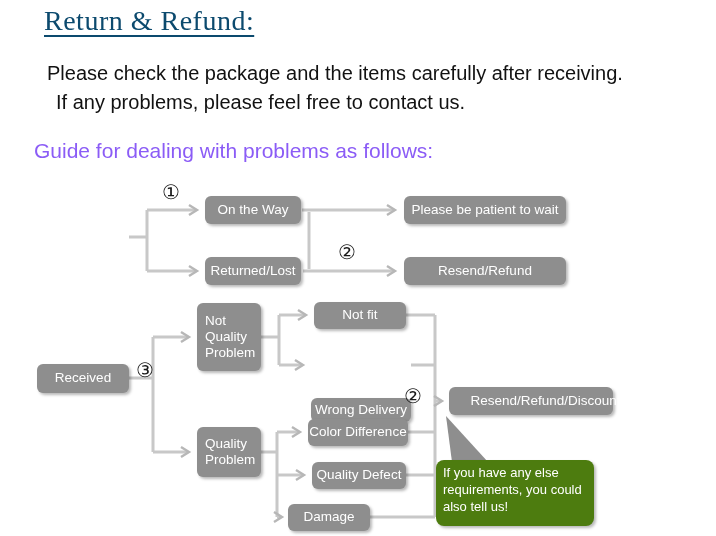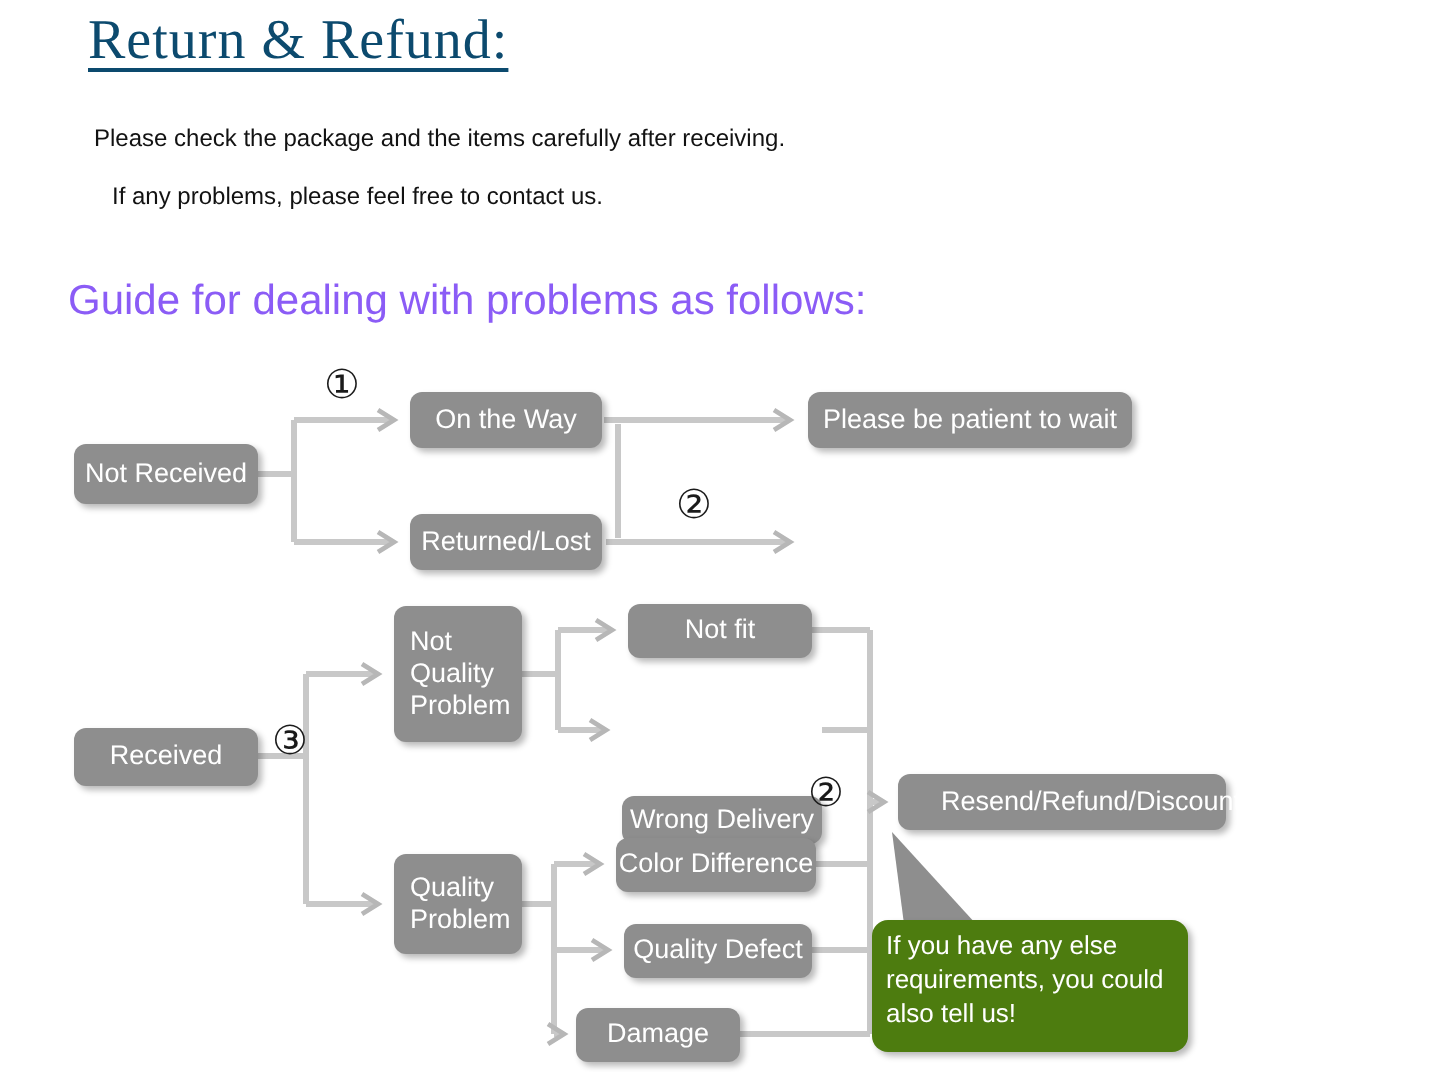--- a/index.html
+++ b/index.html
@@ -7,21 +7,21 @@
   body { font-family:"Liberation Sans", sans-serif; }
   .canvas { position:relative; width:716px; height:536px; background:#ffffff; overflow:hidden; }
 
   .title {
     position:absolute; left:44px; top:5px;
     font-family:"Liberation Serif", serif;
     font-size:28px; font-weight:normal; color:#0c4a6e;
     text-decoration:underline; text-decoration-thickness:2px; text-underline-offset:5px;
     letter-spacing:0.5px;
   }
-  .intro { position:absolute; color:#121212; font-size:12px; }
+  .intro { position:absolute; color:#121212; font-size:20px; }
   .intro.l1 { left:47px; top:62px; }
   .intro.l2 { left:56px; top:91px; }
   .guide { position:absolute; left:34px; top:139px; font-size:21px; font-weight:normal; color:#8b5cf6; }
 
   .node {
     position:absolute; background:#8e8e8e; color:#ffffff;
     border-radius:6px; display:flex; align-items:center; justify-content:center;
     font-size:13.5px; line-height:1.1; text-align:center;
     box-shadow:2px 2px 3px rgba(0,0,0,0.28);
   }
@@ -77,24 +77,24 @@
       <path d="M277 475 H303" marker-end="url(#arrow)"></path>
       <path d="M277 517 H281" marker-end="url(#arrow)"></path>
 
       <path d="M406 315 H435 M411 365 H435 M408 432 H435 M406 475 H435 M370 517 H435 M435 315 V517"></path>
       <path d="M435 401 H441" marker-end="url(#arrow)"></path>
     </g>
 
     <polygon points="446,416 488,462 452,462" fill="#8e8e8e"></polygon>
   </svg>
 
-  <div class="node" style="left:37px; top:222px; width:92px; height:30px;">Not Received</div>
   <div class="node" style="left:205px; top:196px; width:96px; height:28px;">On the Way</div>
   <div class="node" style="left:404px; top:196px; width:162px; height:28px;">Please be patient to wait</div>
   <div class="node" style="left:205px; top:257px; width:96px; height:28px;">Returned/Lost</div>
+  <div class="node" style="left:404px; top:257px; width:162px; height:28px;">Resend/Refund</div>
 
   <div class="node" style="left:37px; top:364px; width:92px; height:29px;">Received</div>
   <div class="node multi" style="left:197px; top:303px; width:64px; height:68px;">Not Quality Problem</div>
   <div class="node" style="left:314px; top:302px; width:92px; height:27px;">Not fit</div>
   <div class="node" style="left:311px; top:370px; width:100px; height:24px;margin-top:28px;">Wrong Delivery</div>
   <div class="node multi" style="left:197px; top:427px; width:64px; height:50px;">Quality Problem</div>
   <div class="node" style="left:308px; top:419px; width:100px; height:27px;">Color Difference</div>
   <div class="node" style="left:312px; top:462px; width:94px; height:27px;">Quality Defect</div>
   <div class="node" style="left:288px; top:504px; width:82px; height:27px;">Damage</div>
   <div class="node" style="left:449px; top:387px; width:164px; height:28px;padding-left:29px;">Resend/Refund/Discount</div>

